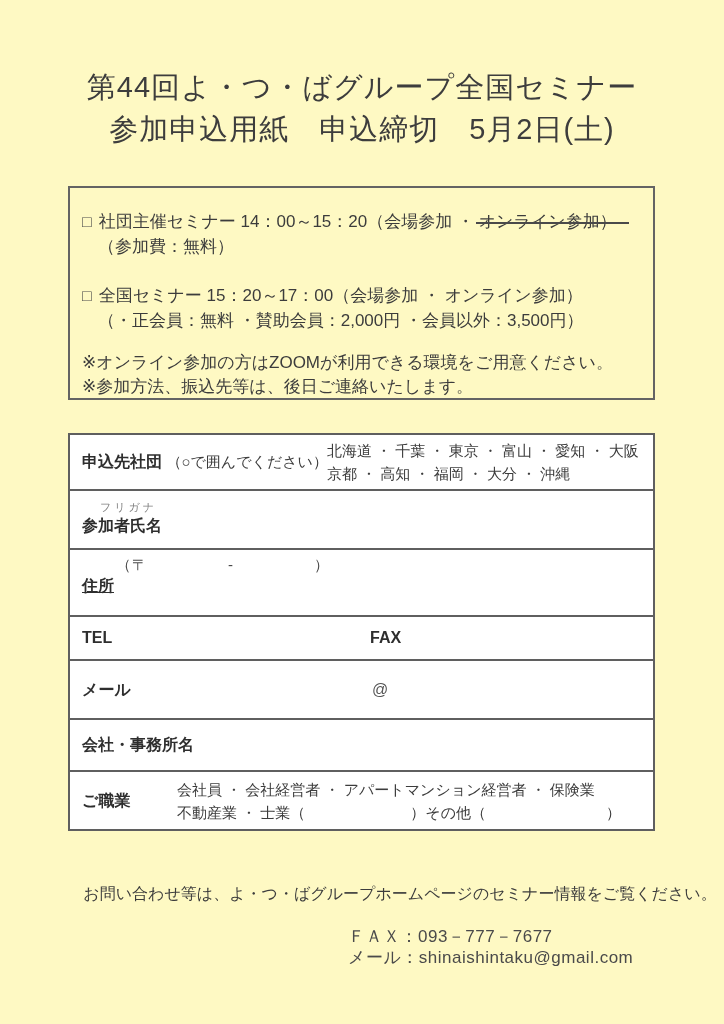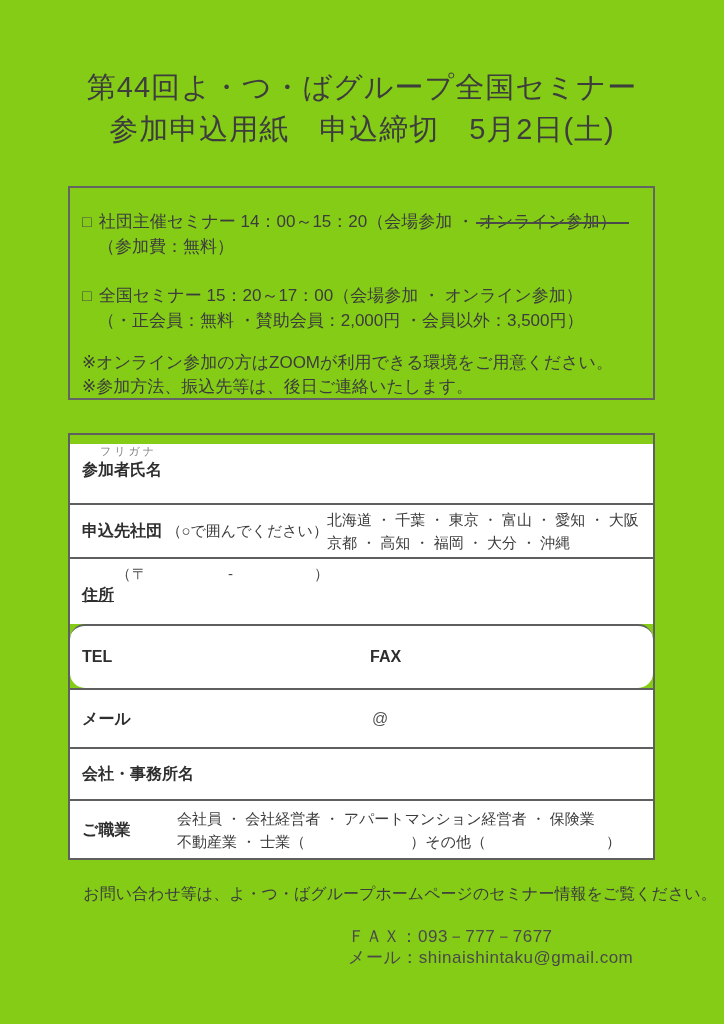--- a/index.html
+++ b/index.html
@@ -2,21 +2,21 @@
 <html lang="ja"><head>
 <meta charset="utf-8">
 <style>
   html,body{margin:0;padding:0;background:#ffffff;}
   body{
     width:724px;height:1024px;overflow:hidden;
     font-family:"Liberation Sans","DejaVu Sans",sans-serif;
     color:#3a3a3a;
     -webkit-font-smoothing:antialiased;
   }
-  .page{position:relative;width:724px;height:1024px;background:#84cc16;}
+  .page{position:relative;width:724px;height:1024px;background:#fef9c3;}
 
   
   .title{
     position:absolute;top:66px;left:0;width:100%;
     text-align:center;font-size:29px;line-height:42px;
     color:#3d3d3d;font-weight:500;letter-spacing:1px;
   }
 
   
   .info-box{
@@ -40,21 +40,21 @@
   
   .form{
     position:absolute;left:68px;top:433px;width:587px;
     box-sizing:border-box;border:2px solid #5f5f5f;
   }
   .row{position:relative;box-sizing:border-box;background:#fff;}
   .row + .row{border-top:2px solid #5f5f5f;}
   .r1{height:54px;}
   .r2{height:59px;}
   .r3{height:67px;}
-  .r4{height:64px;border-radius:15px;}
+  .r4{height:44px;}
   .r5{height:59px;}
   .r6{height:52px;}
   .r7{height:59px;}
 
   .bold{font-weight:bold;font-size:16px;color:#2e2e2e;}
   .hint{font-size:15px;color:#3c3c3c;}
   .vc{position:absolute;top:50%;transform:translateY(-50%);}
   .vcl{position:absolute;left:12px;top:50%;transform:translateY(-50%);}
 
   .r1-labelgroup{position:absolute;left:12px;top:50%;transform:translateY(-50%);white-space:nowrap;}
@@ -100,34 +100,34 @@
     <p><span class="cb">□</span><span>社団主催セミナー 14：00～15：20（会場参加 ・ </span><span class="strike">オンライン参加）</span></p>
     <p class="ib-sub">（参加費：無料）</p>
     <p class="gap"><span class="cb">□</span><span>全国セミナー 15：20～17：00（会場参加 ・ オンライン参加）</span></p>
     <p class="ib-sub">（・正会員：無料 ・賛助会員：2,000円 ・会員以外：3,500円）</p>
     <p class="ib-note gap2">※オンライン参加の方はZOOMが利用できる環境をご用意ください。</p>
     <p class="ib-note">※参加方法、振込先等は、後日ご連絡いたします。</p>
   </div>
 
   <div class="form">
 
-    <div class="row r2">
-      <div class="furigana">フリガナ</div>
-      <div class="bold">参加者氏名</div>
-    </div>
-
     <div class="row r1">
       <div class="r1-labelgroup">
         <span class="bold">申込先社団</span>
         <span class="hint">（○で囲んでください）</span>
       </div>
       <div class="options">
         <div>北海道 ・ 千葉 ・ 東京 ・ 富山 ・ 愛知 ・ 大阪</div>
         <div>京都 ・ 高知 ・ 福岡 ・ 大分 ・ 沖縄</div>
       </div>
+    </div>
+
+    <div class="row r2">
+      <div class="furigana">フリガナ</div>
+      <div class="bold">参加者氏名</div>
     </div>
 
     <div class="row r3">
       <span class="postal">（〒　　　　　-　　　　　）</span>
       <span class="bold addr">住所</span>
     </div>
 
     <div class="row r4">
       <span class="bold vcl">TEL</span>
       <span class="bold vc fax">FAX</span>

